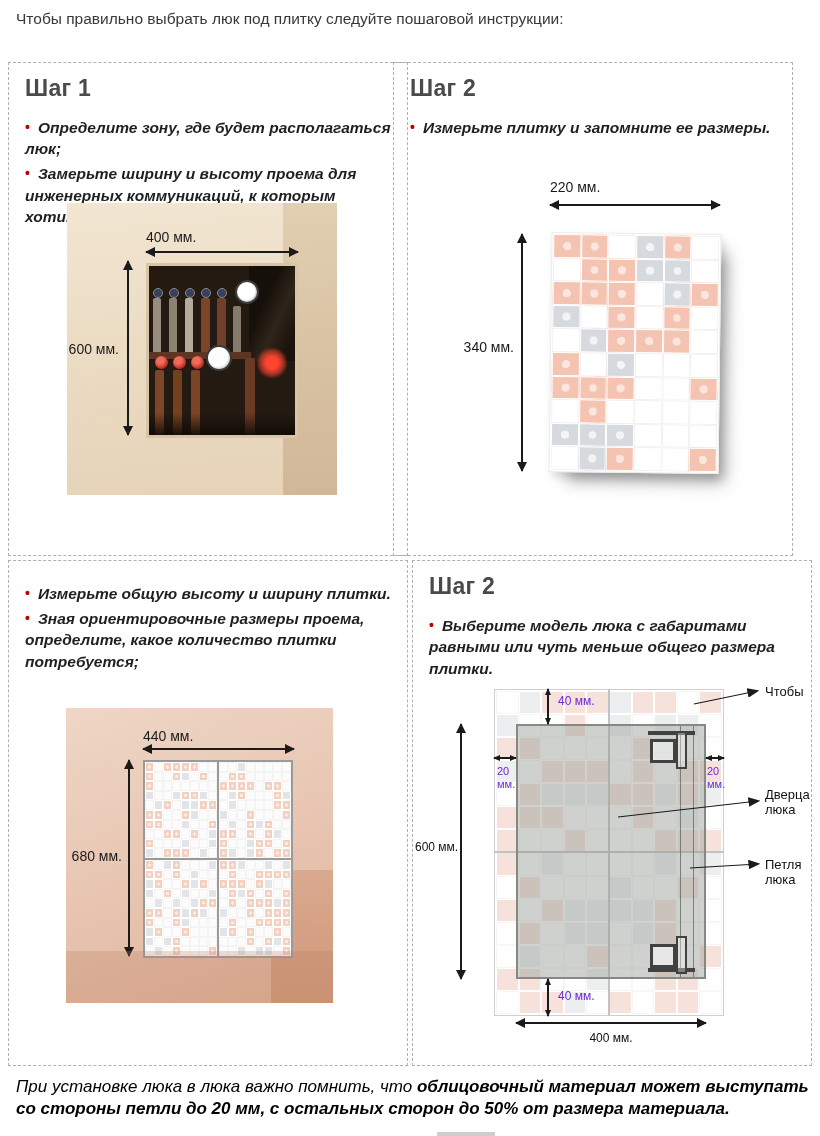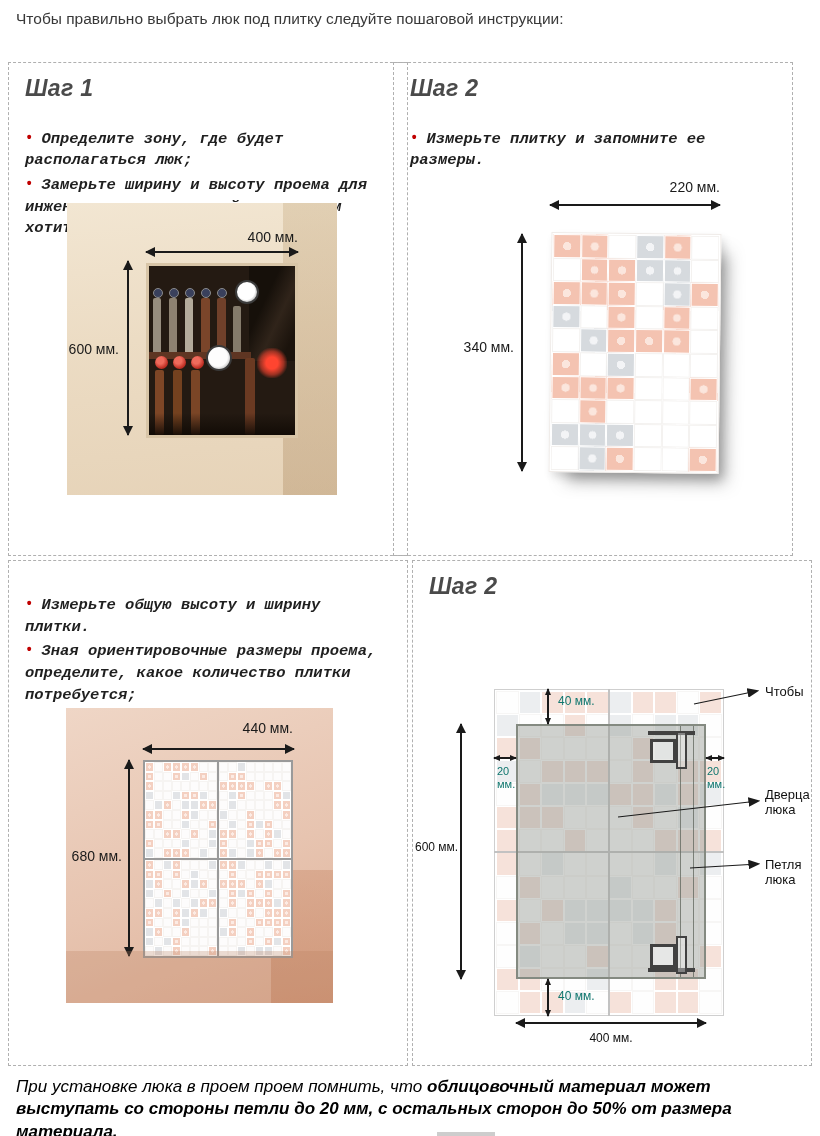--- a/index.html
+++ b/index.html
@@ -9,23 +9,23 @@
 
   .intro { position:absolute; left:16px; top:10px; width:780px;
            font-size:15.5px; color:#383838; }
 
   .cell { position:absolute; border:1px dashed #b0b0b0; padding:8px 16px; }
   #c1 { left:8px;   top:62px;  width:400px; height:494px; }
   #c2 { left:393px; top:62px;  width:400px; height:494px; }
   #c3 { left:8px;   top:560px; width:400px; height:506px; }
   #c4 { left:412px; top:560px; width:400px; height:506px; }
 
-  .step-title { margin:4px 0 0; font-size:23px; font-style:italic; font-weight:700;
+  .step-title { margin:4px 0 0; font-size:23px; font-weight:700;
                 color:#4a4a4a; letter-spacing:.3px; line-height:1.2; }
-  .bullets { margin-top:26px;font-family:Liberation Mono, monospace; }
+  .bullets { margin-top:14px; }
   .bullet { font-style:italic; font-weight:700; font-size:15.5px; line-height:1.4;
             color:#1f1f1f; margin-bottom:3px; }
   .bullet::before { content:"•"; color:#c00000; font-style:normal; margin-right:8px;
                     font-size:0.9em; position:relative; top:-1px; }
 
   
   .arr-h { position:absolute; height:0; border-top:2px solid #1a1a1a; }
   .arr-h::before { content:""; position:absolute; left:-1px; top:-6px; width:0; height:0;
                    border:5px solid transparent; border-left:0; border-right:10px solid #1a1a1a; }
   .arr-h::after  { content:""; position:absolute; right:-1px; top:-6px; width:0; height:0;
@@ -34,23 +34,23 @@
   .arr-v::before { content:""; position:absolute; top:-1px; left:-6px; width:0; height:0;
                    border:5px solid transparent; border-top:0; border-bottom:10px solid #1a1a1a; }
   .arr-v::after  { content:""; position:absolute; bottom:-1px; left:-6px; width:0; height:0;
                    border:5px solid transparent; border-bottom:0; border-top:10px solid #1a1a1a; }
   .arr-h.sm::before { top:-4px; border:3px solid transparent; border-left:0; border-right:7px solid #1a1a1a; }
   .arr-h.sm::after  { top:-4px; border:3px solid transparent; border-right:0; border-left:7px solid #1a1a1a; }
   .arr-v.sm::before { left:-4px; border:3px solid transparent; border-top:0; border-bottom:7px solid #1a1a1a; }
   .arr-v.sm::after  { left:-4px; border:3px solid transparent; border-bottom:0; border-top:7px solid #1a1a1a; }
 
   .dim { position:absolute; font-size:14px; color:#1a1a1a; }
-  .dim.center { text-align:right; }
+  .dim.center { text-align:left; }
   .dim.right  { text-align:right; }
-  .dim.gray { color:#0f766e; font-size:11px; line-height:1.2; }
+  .dim.gray { color:#6d28d9; font-size:11px; line-height:1.2; }
 
   
   .photo1 { position:absolute; left:58px; top:140px; width:270px; height:292px;
             background:linear-gradient(175deg,#f2e6d2 0%,#ecdcc4 45%,#e6d3b8 100%); }
   .photo1::before { content:""; position:absolute; right:0; top:0; width:54px; height:100%;
             background:linear-gradient(180deg,rgba(196,168,126,.35),rgba(176,142,102,.4)); }
   .opening { position:absolute; left:79px; top:60px; width:152px; height:175px;
              background:#241a12; border:3px solid #d8c5a7; overflow:hidden; }
   .opening .cables { position:absolute; left:100px; top:0; right:0; height:95px;
              background:linear-gradient(115deg,#16100a 35%,#30241a 60%,#1b130c 85%); }
@@ -585,29 +585,32 @@
               <div class="s-w"></div>
               <div class="s-g"></div>
               <div class="s-w"></div>
               <div class="s-g"></div>
               <div class="s-g"></div>
               <div class="s-w"></div>
               <div class="s-p"></div>
             </div>
           </div>
       </div>
-      <div class="dim center" style="left:77px;top:12px;width:150px">440 мм.</div>
+      <div class="dim center" style="left:77px;top:20px;width:150px">440 мм.</div>
       <div class="arr-h" style="left:77px;top:40px;width:151px"></div>
       <div class="dim right" style="left:0;top:140px;width:56px">680 мм.</div>
       <div class="arr-v" style="left:62px;top:52px;height:196px"></div>
     </div>
   </section>
 
   <section class="cell" id="c4">
     <h2 class="step-title">Шаг 2</h2>
+    <div class="bullets">
+      <p class="bullet">Выберите модель люка с габаритами равными или чуть меньше общего размера плитки.</p>
+    </div>
     <div class="diagram">
       <div class="tilearea">
         <div class="patchwork" style="display: grid; grid-template-columns: repeat(10, 1fr); grid-template-rows: repeat(14, 1fr);">
             <div class="f-w"></div>
             <div class="f-g"></div>
             <div class="f-p"></div>
             <div class="f-p"></div>
             <div class="f-p"></div>
             <div class="f-g"></div>
             <div class="f-p"></div>
@@ -784,16 +787,16 @@
         <line x1="281" y1="143" x2="344" y2="130" stroke="#1a1a1a" stroke-width="1.2" marker-end="url(#ca)"></line>
         <line x1="205" y1="256" x2="345" y2="240" stroke="#1a1a1a" stroke-width="1.2" marker-end="url(#ca)"></line>
         <line x1="277" y1="307" x2="345" y2="303" stroke="#1a1a1a" stroke-width="1.2" marker-end="url(#ca)"></line>
       </svg>
       <div class="callout" style="left:352px;top:123px">Чтобы</div>
       <div class="callout" style="left:352px;top:226px;width:58px">Дверца люка</div>
       <div class="callout" style="left:352px;top:296px;width:58px">Петля люка</div>
     </div>
   </section>
 
-  <p class="footer"><span>При установке люка в проем проем помнить, что </span><b>облицовочный материал может выступать со стороны петли до 20 мм, с остальных сторон до 50% от размера материала.</b></p>
+  <p class="footer"><span>При установке люка в люка важно помнить, что </span><b>облицовочный материал может выступать со стороны петли до 20 мм, с остальных сторон до 50% от размера материала.</b></p>
 
   <div class="cutoff"></div>
 </div>
 
 </body></html>

